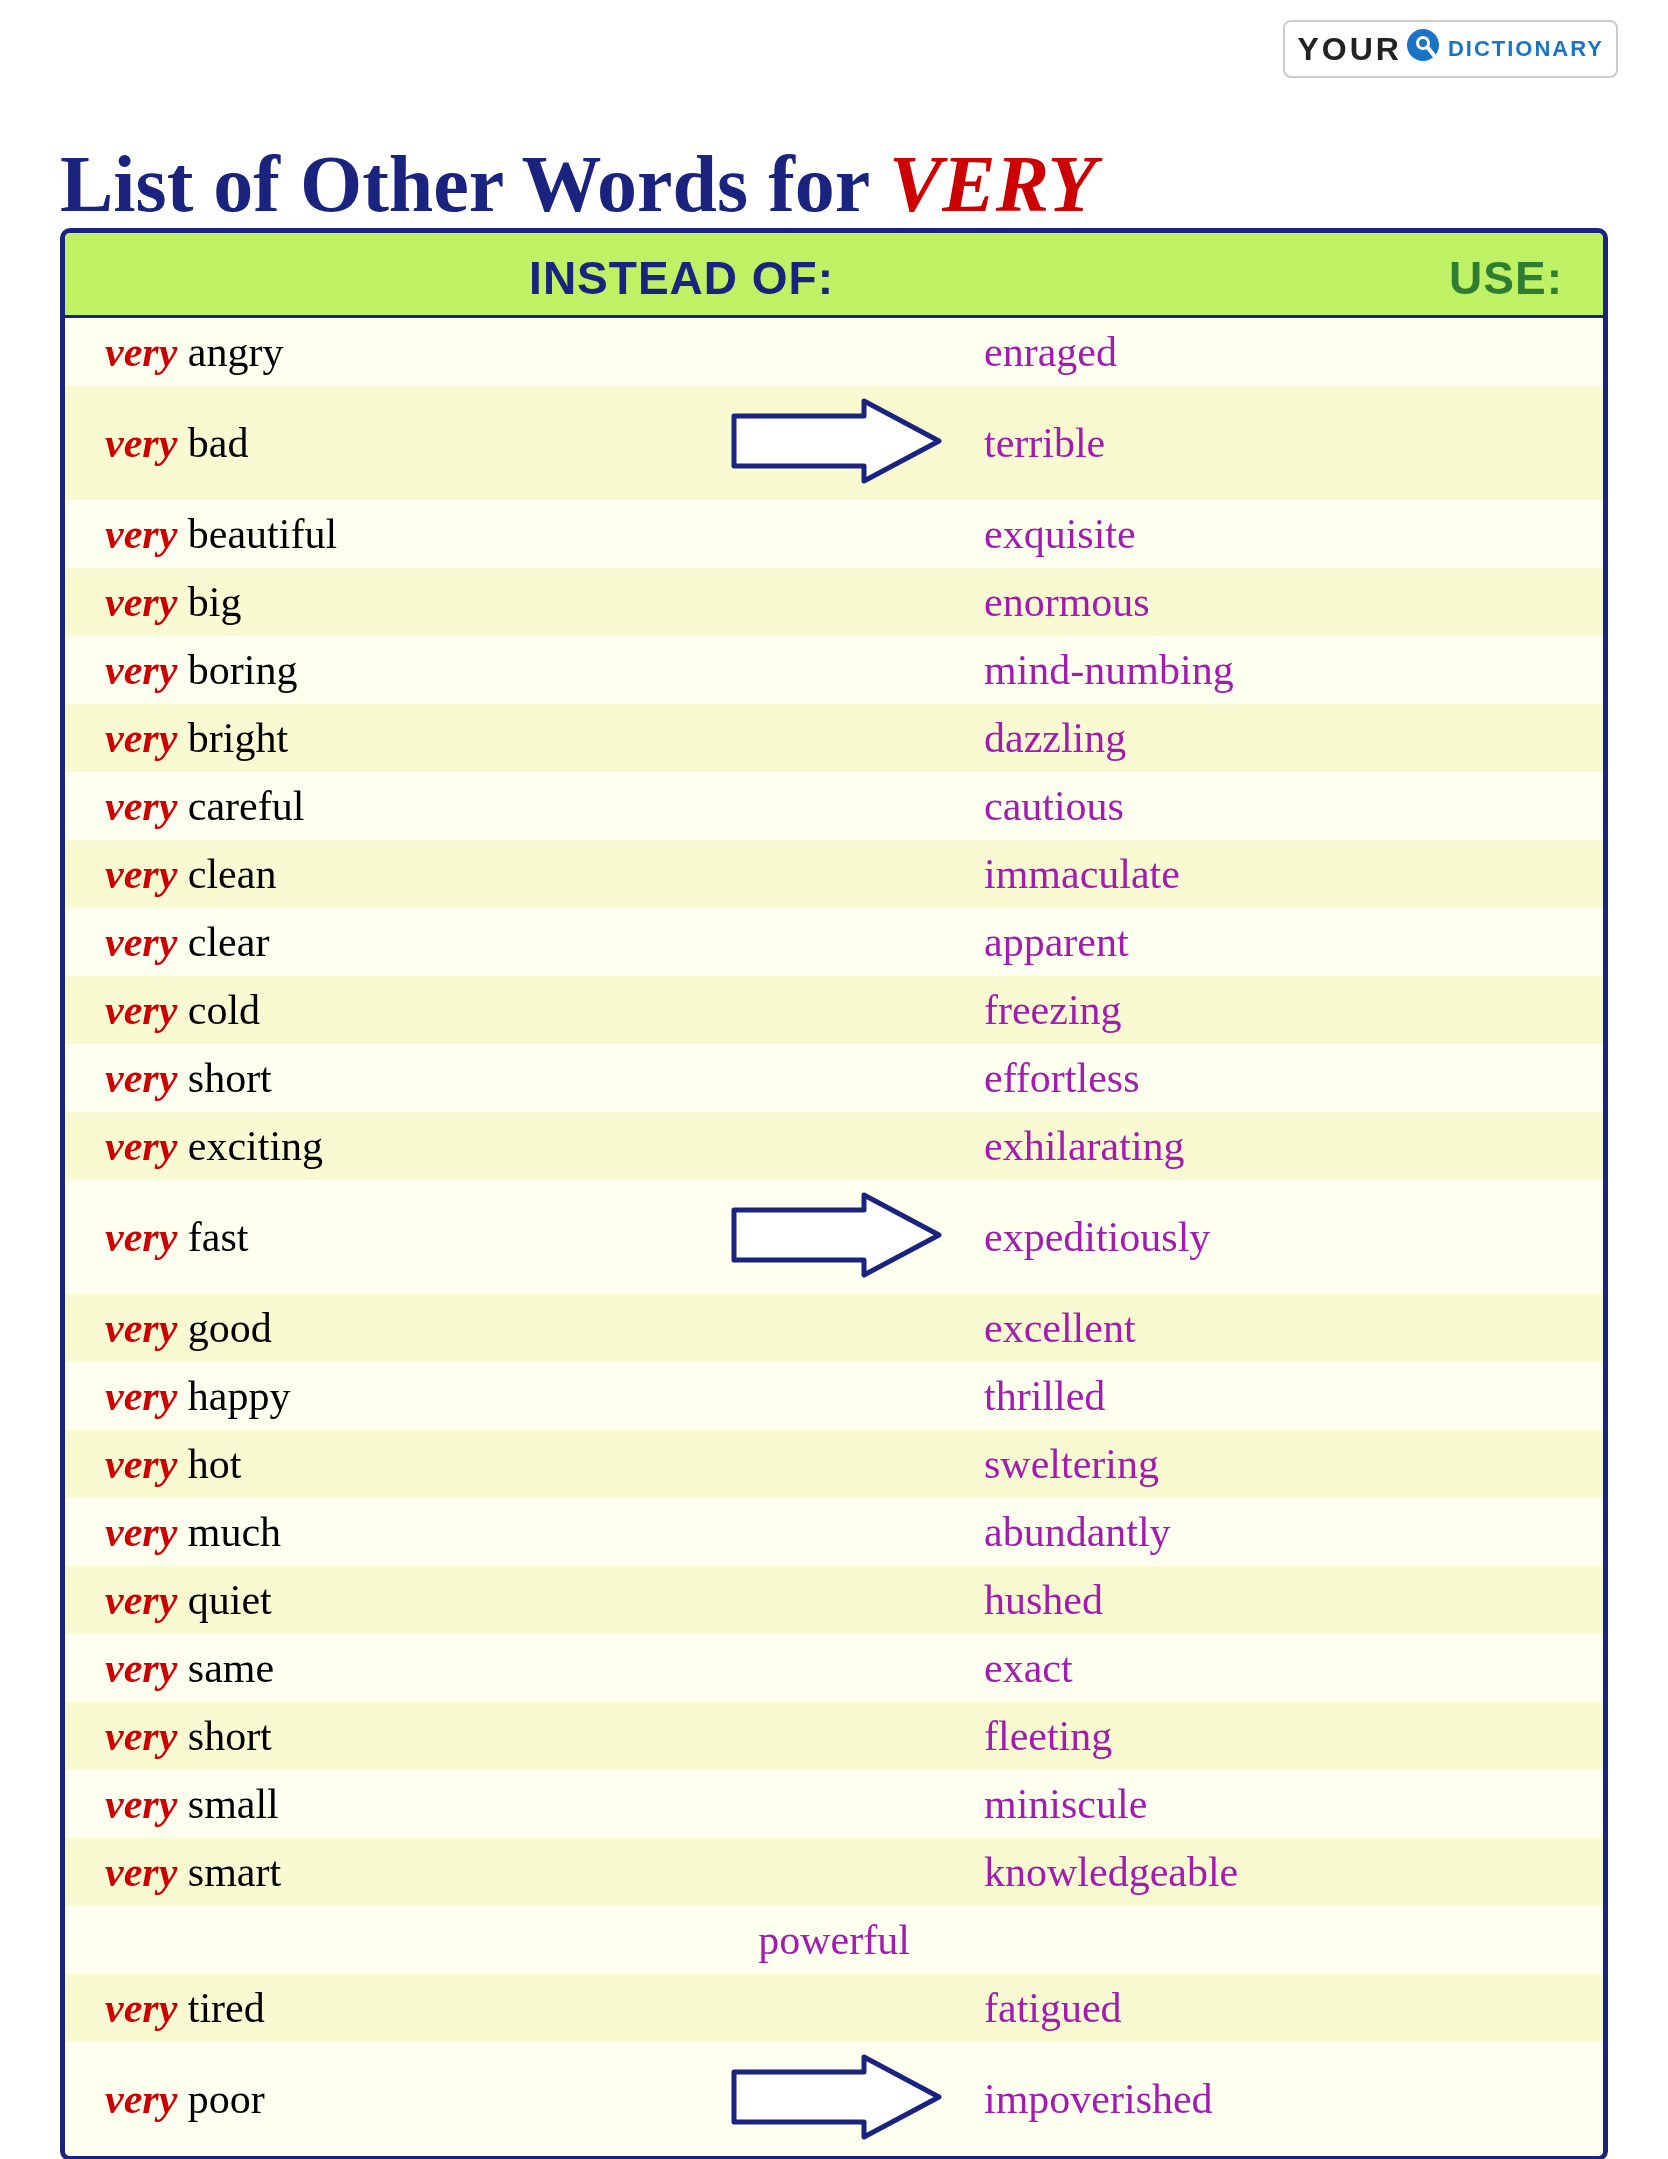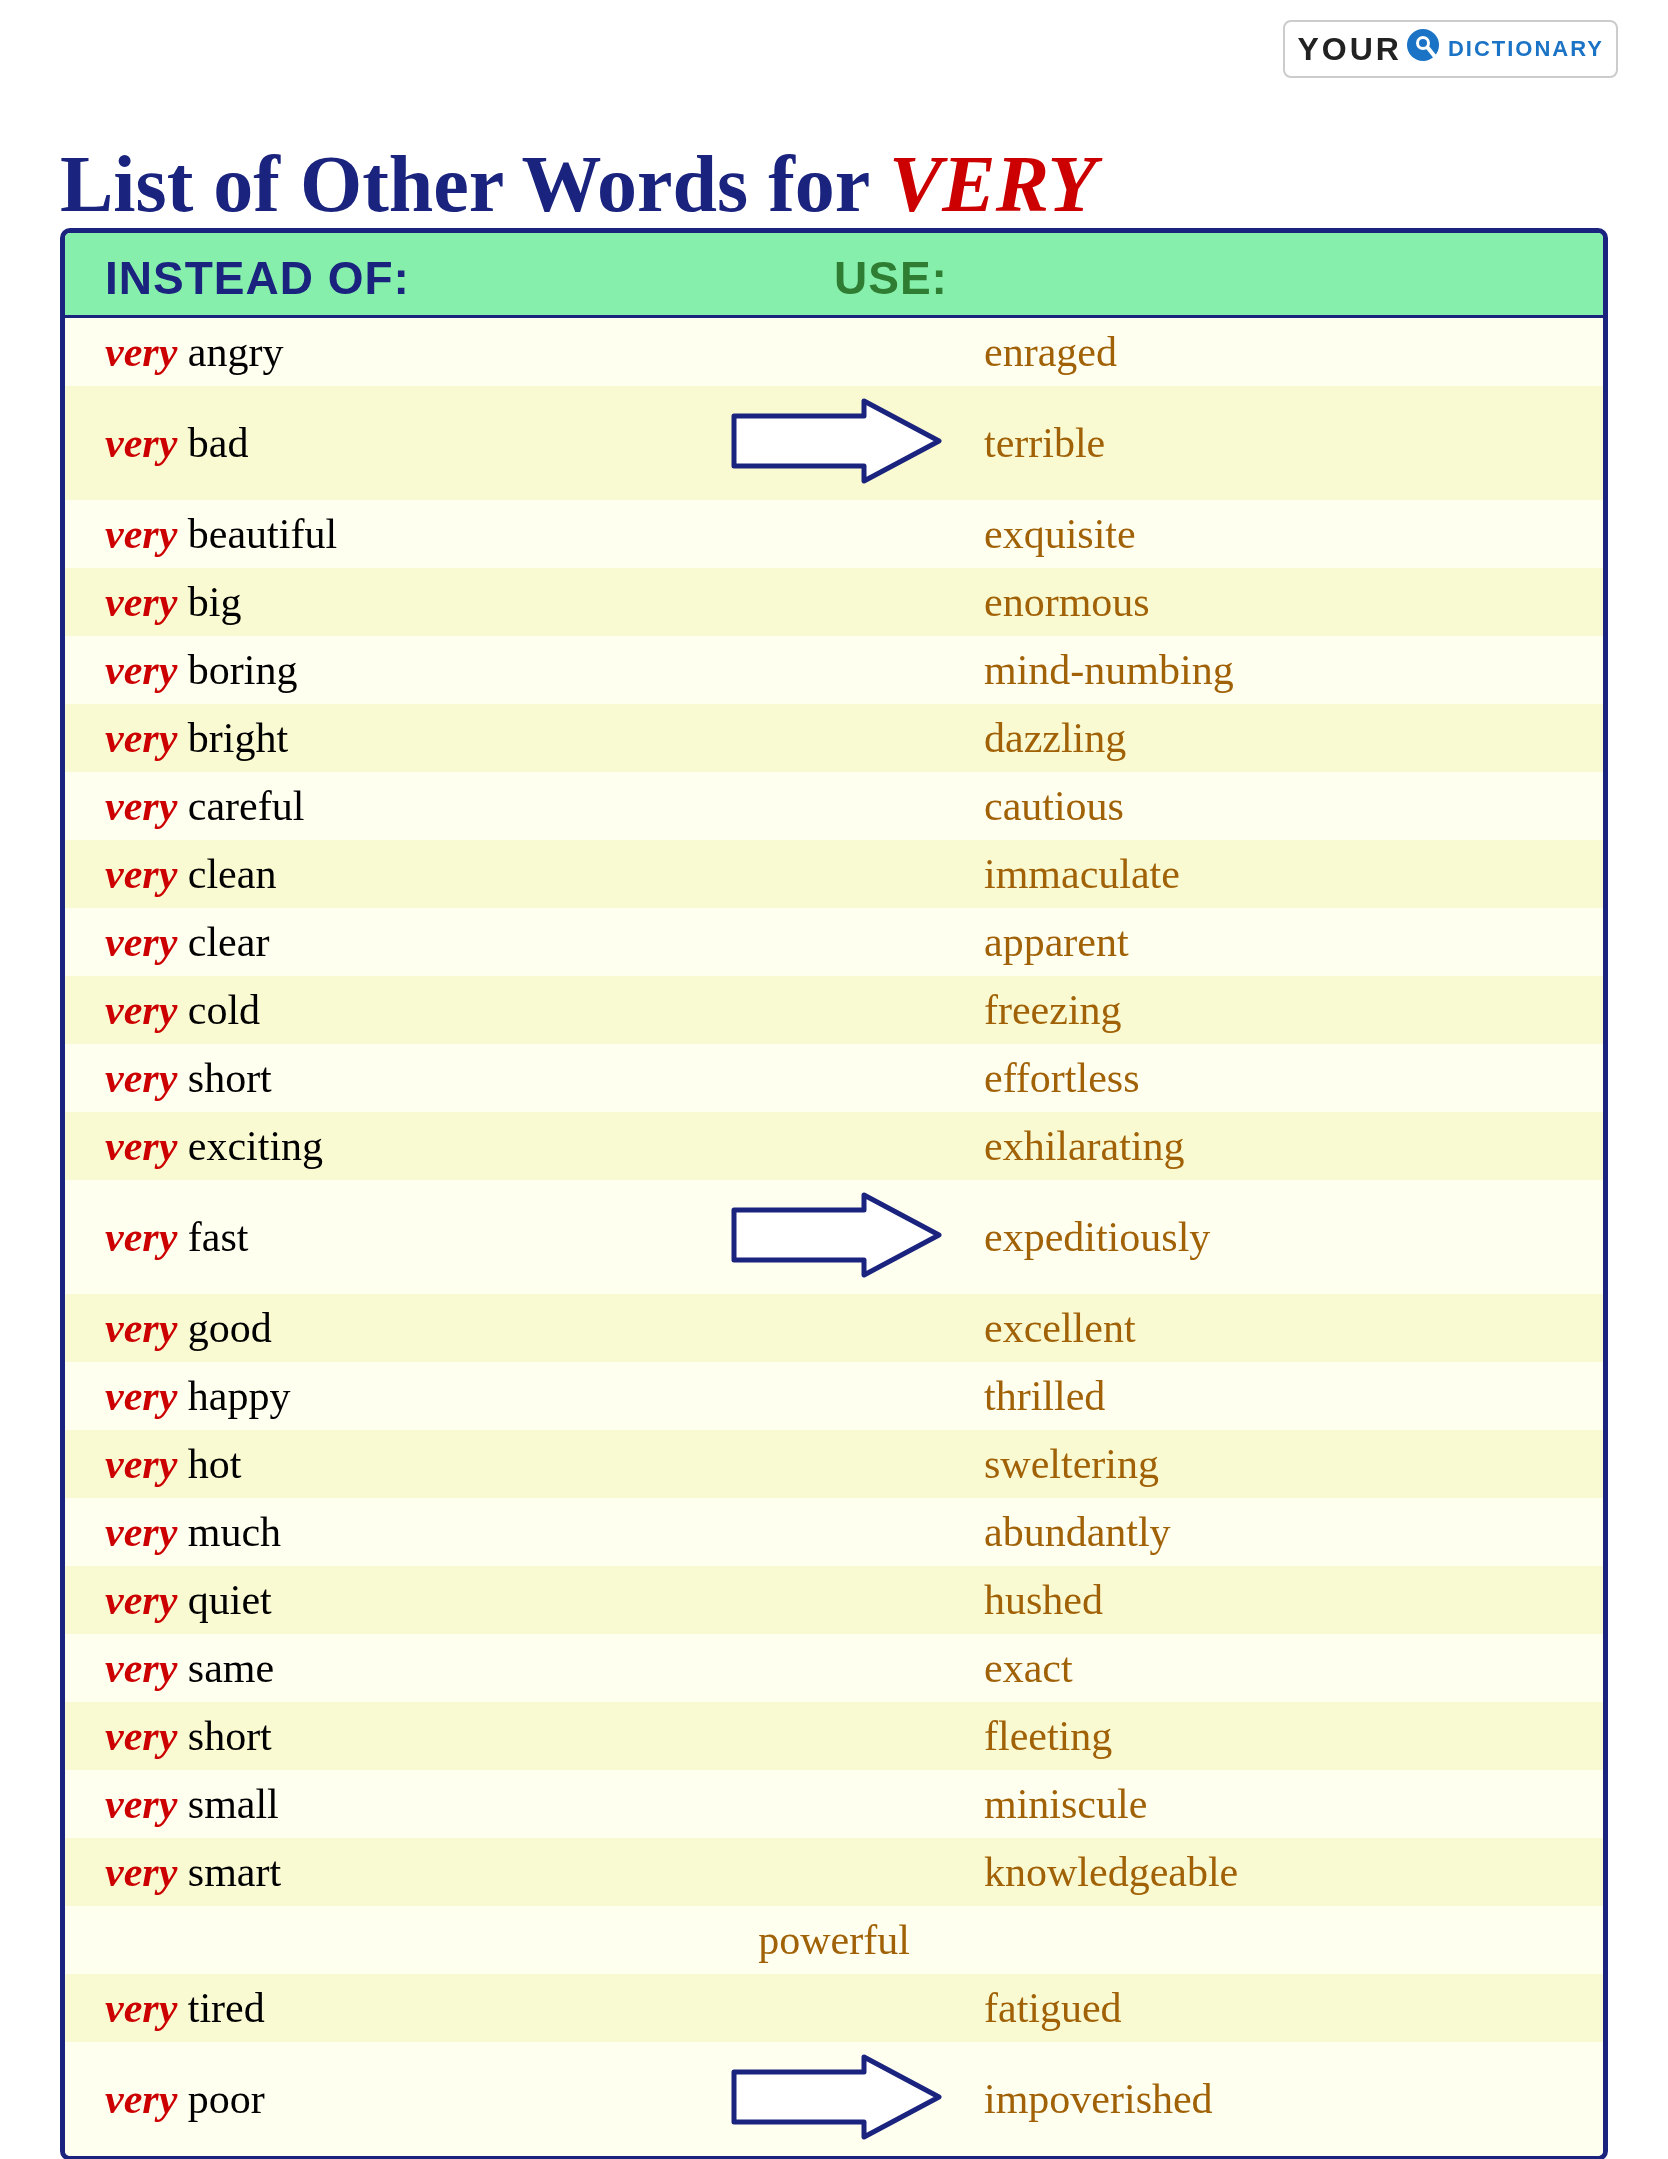--- a/index.html
+++ b/index.html
@@ -30,23 +30,24 @@
       border: 5px solid #1a237e;
       border-radius: 10px;
       background: #fffff0;
       overflow: hidden;
       margin-bottom: 30px;
     }
 
     .table-header {
       display: grid;
       grid-template-columns: 1fr 1fr;
-      background: #86efac;
+      background: #bef264;
       padding: 18px 40px 10px 40px;
       border-bottom: 3px solid #1a237e;
+      text-align: right;
     }
 
     .header-instead {
       font-size: 46px;
       font-weight: 900;
       color: #1a237e;
       font-family: Arial, sans-serif;
       letter-spacing: 1px;
     }
 
@@ -103,21 +104,21 @@
       align-items: center;
     }
 
     .arrow-shape {
       display: inline-block;
     }
 
     .use-word {
       font-size: 42px;
       font-family: 'Georgia', serif;
-      color: #a16207;
+      color: #a21caf;
       font-weight: 400;
     }
 
     
     .logo-wrapper {
       position: absolute;
       top: 20px;
       right: 50px;
       display: flex;
       flex-direction: column;

